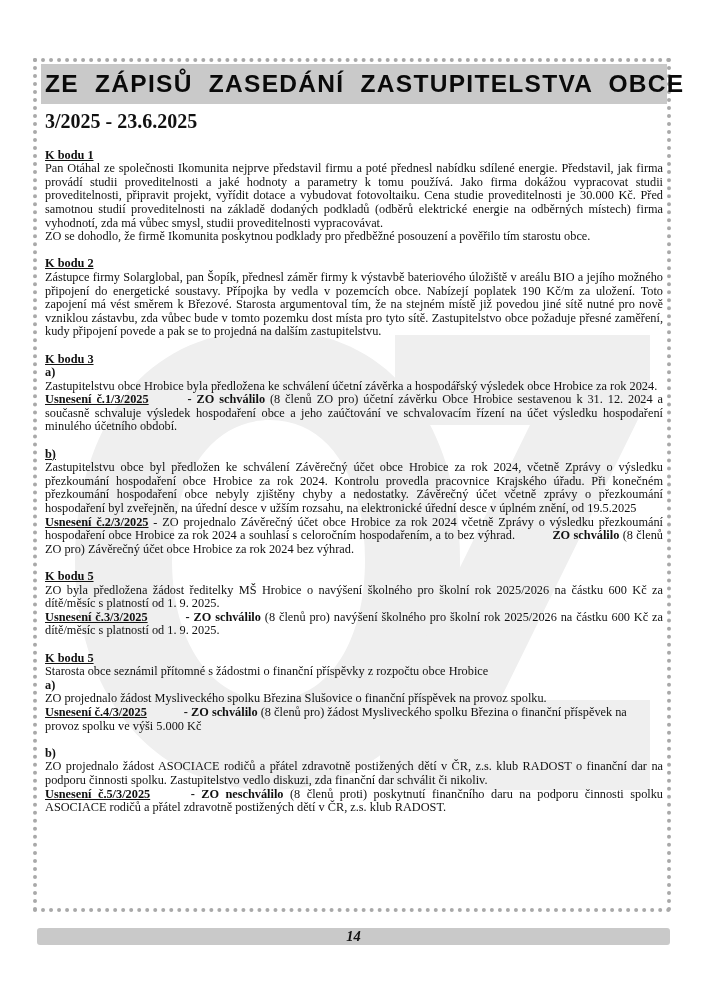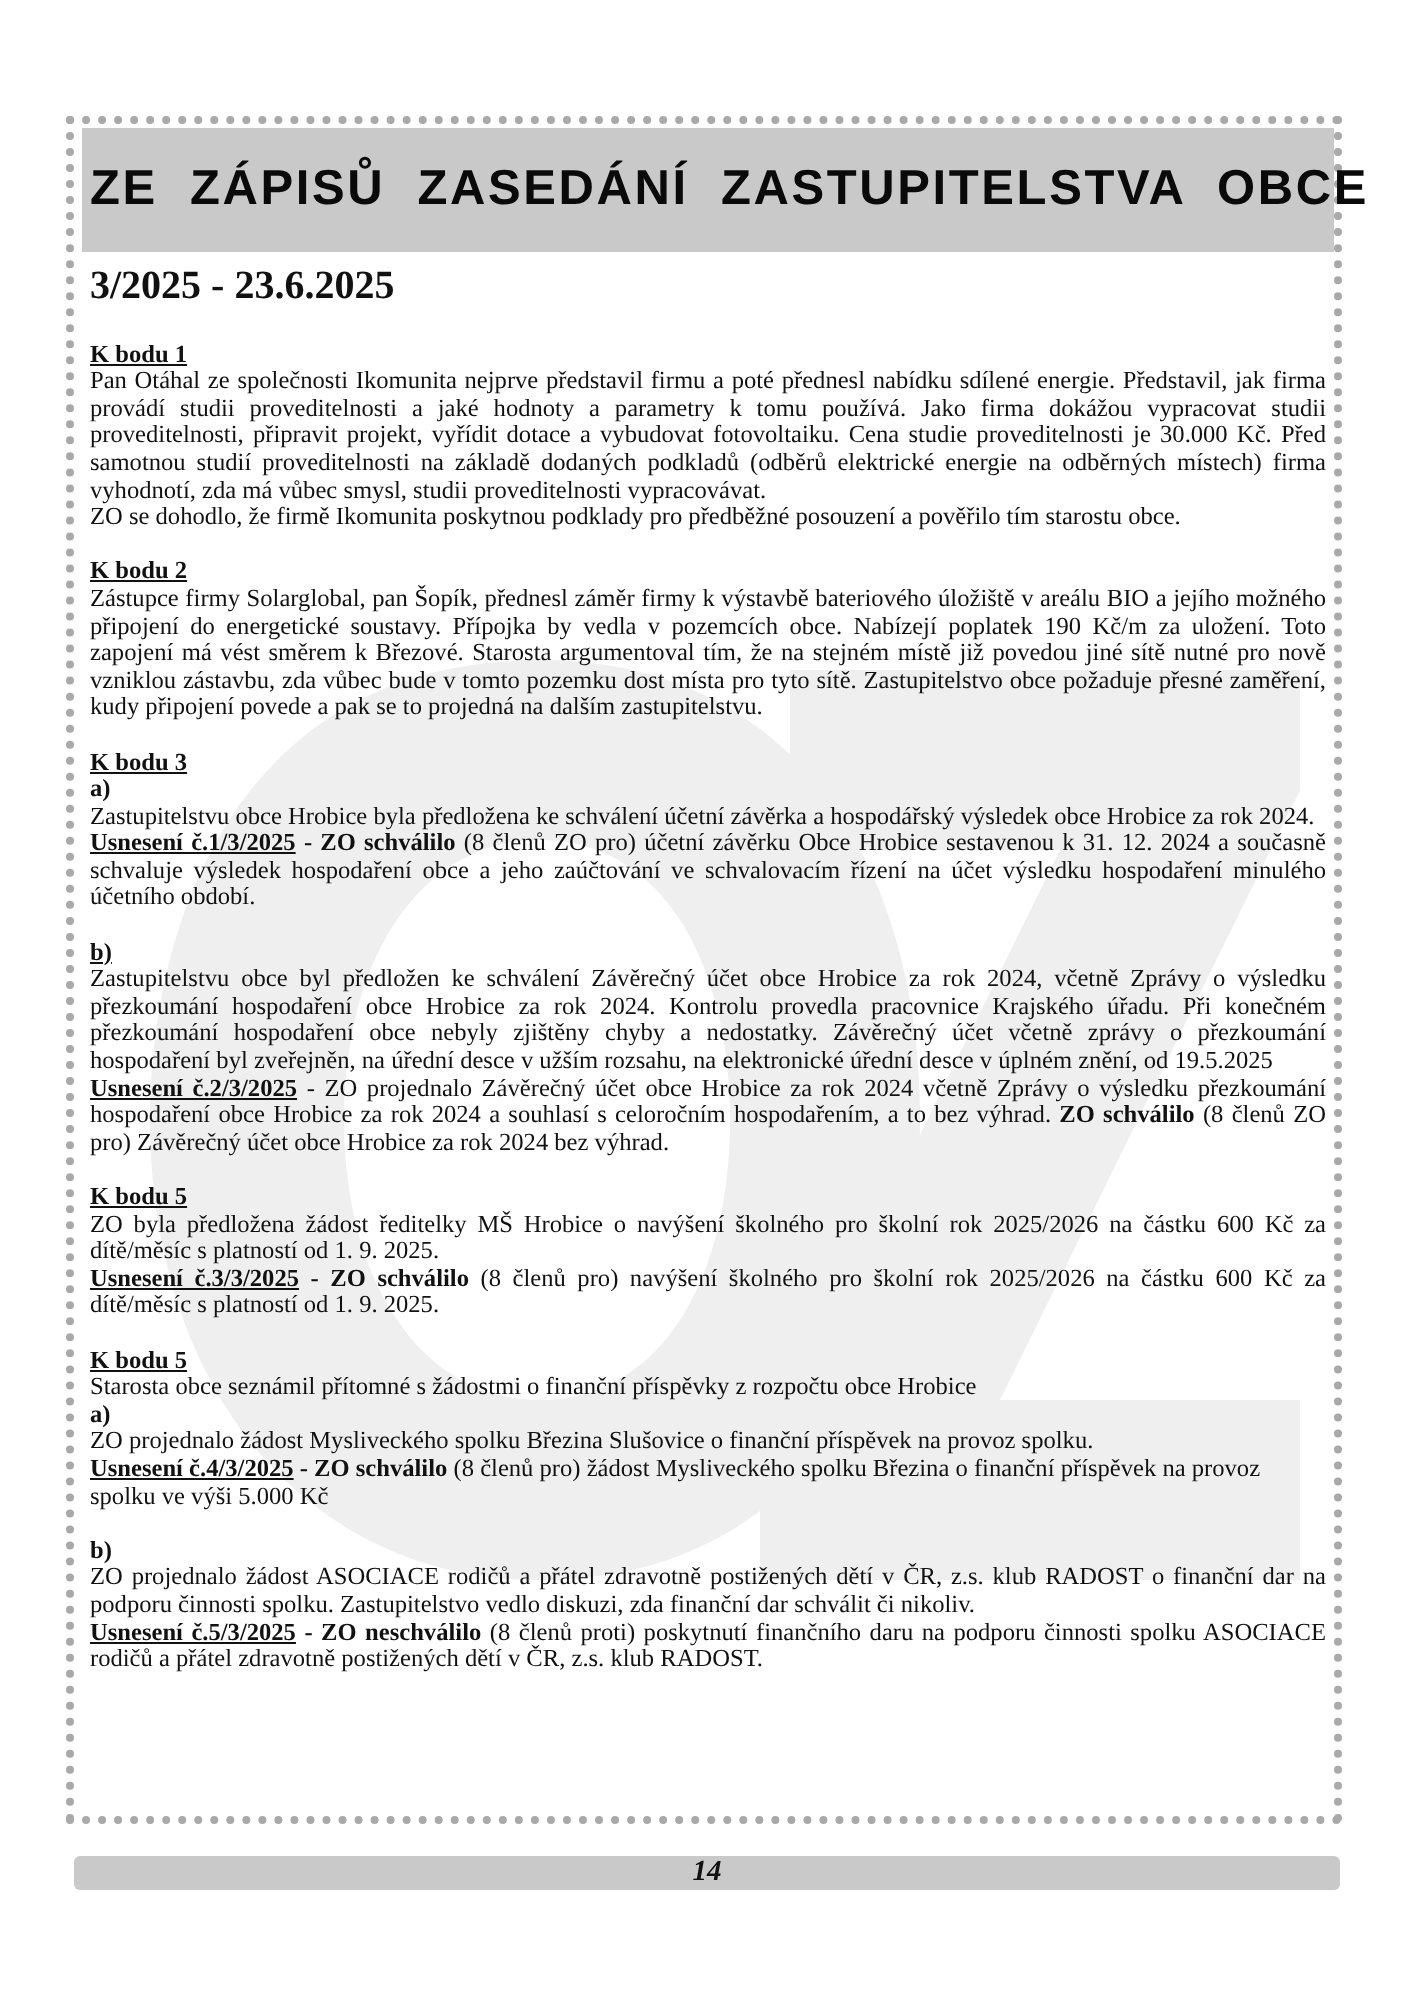--- a/index.html
+++ b/index.html
@@ -3,31 +3,31 @@
 <meta charset="utf-8">
 <style>
   html, body { margin: 0; padding: 0; background: #ffffff; }
   body { width: 707px; height: 1000px; position: relative; overflow: hidden;
          font-family: "Liberation Serif", "DejaVu Serif", serif; color: #111; }
   .frame { position: absolute; left: 33px; top: 58px; width: 638px; height: 854px;
            border: 4px dotted #a9a9a9; box-sizing: border-box; }
   .watermark { position: absolute; left: 0; top: 0; width: 707px; height: 1000px; pointer-events: none; z-index: 0; }
   .content { position: absolute; left: 45px; top: 64px; width: 618px; z-index: 1;
              font-size: 12.3px; line-height: 13.6px; text-align: justify; }
-  .title-bar { background: #c9c9c9; height: 30px; margin: 0 -4px 0 -4px; padding: 16px 4px;
+  .title-bar { background: #c9c9c9; height: 30px; margin: 0 -4px 0 -4px; padding: 5px 4px;
                display: flex; align-items: center; }
   .title { font-family: "Liberation Sans", "DejaVu Sans", sans-serif; font-weight: bold;
            font-size: 24.5px; letter-spacing: 1.3px; word-spacing: 8px; color: #0a0a0a; white-space: nowrap; }
   .meeting { font-weight: bold; font-size: 20px; margin-top: 11px; margin-bottom: 20px; }
   .section { margin-bottom: 13.6px; }
   .heading { font-weight: bold; text-decoration: underline; }
   .sub { font-weight: bold; }
   .sub.u { text-decoration: underline; }
   .res-label { font-weight: bold; text-decoration: underline; }
-  .bold { font-weight: bold; }
+  .bold { font-weight: bold; margin-left: 34px; }
   p { margin: 0; }
   .footer-bar { position: absolute; left: 37px; top: 928px; width: 633px; height: 17px;
                 background: #c9c9c9; border-radius: 3px; display: flex; align-items: center; justify-content: center; }
   .page-num { font-weight: bold; font-size: 14.5px; font-style: italic; }
 </style>
 </head>
 <body>
 
 <svg class="watermark" viewBox="0 0 707 1000">
   <path d="M 270 330 C 120 330 75 460 75 560 C 75 690 150 790 270 790 C 395 790 460 690 460 560 C 460 430 395 330 270 330 Z M 270 420 C 330 420 365 480 365 560 C 365 640 330 700 270 700 C 210 700 172 640 172 560 C 172 480 210 420 270 420 Z" fill="#efefef" fill-rule="evenodd"></path>

